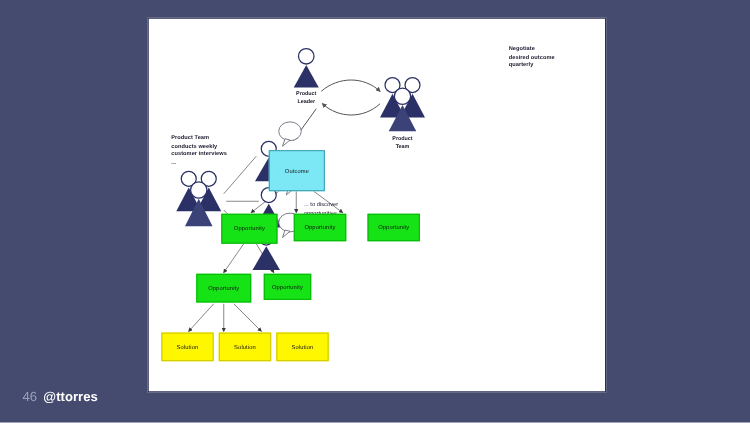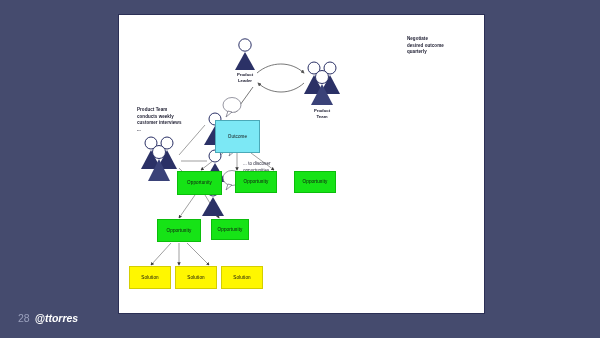--- a/index.html
+++ b/index.html
@@ -52,21 +52,21 @@
     font-weight:bold;
     white-space:pre-line;
   }
   #footer{
     position:absolute;
     left:18px;bottom:14px;
     display:flex;align-items:baseline;gap:5px;
     font-size:10.5px;
   }
   #footer .num{color:#9aa0bd;}
-  #footer .handle{color:#ffffff;font-weight:bold;font-style:italic;}
+  #footer .handle{color:#ffffff;font-weight:bold;}
 </style>
 </head>
 <body>
 
 <div id="slide">
 
   <svg id="canvas" viewBox="0 0 365 298">
     <defs>
       <marker id="arrow" markerWidth="5" markerHeight="5" refX="4" refY="2.5" orient="auto">
         <path d="M0,0 L5,2.5 L0,5 z" fill="#3a3a3a"></path>
@@ -168,15 +168,15 @@
   <div class="node opportunity" style="left:38px;top:204px;width:44px;height:23px;">Opportunity</div>
   <div class="node opportunity" style="left:92px;top:204px;width:38px;height:21px;">Opportunity</div>
 
   <div class="node solution" style="left:10px;top:251px;width:42px;height:23px;">Solution</div>
   <div class="node solution" style="left:56px;top:251px;width:42px;height:23px;">Solution</div>
   <div class="node solution" style="left:102px;top:251px;width:42px;height:23px;">Solution</div>
 
 </div>
 
 <div id="footer">
-  <span class="num">28</span>
+  <span class="num">46</span>
   <span class="handle">@ttorres</span>
 </div>
 
 </body></html>

